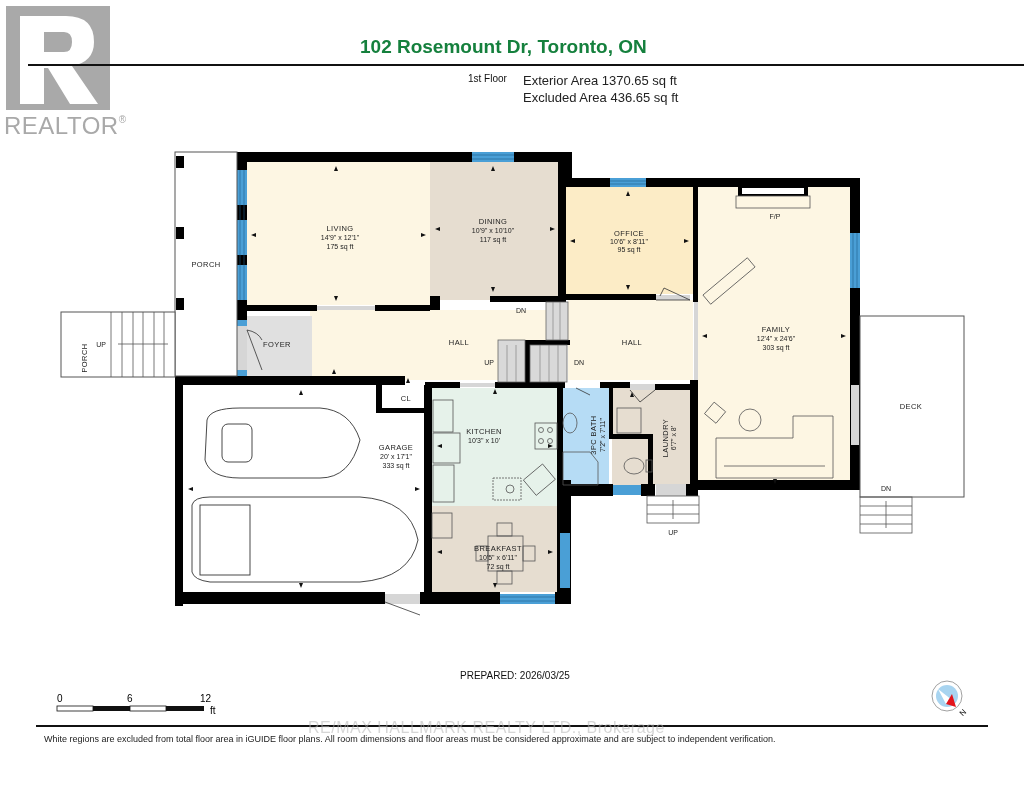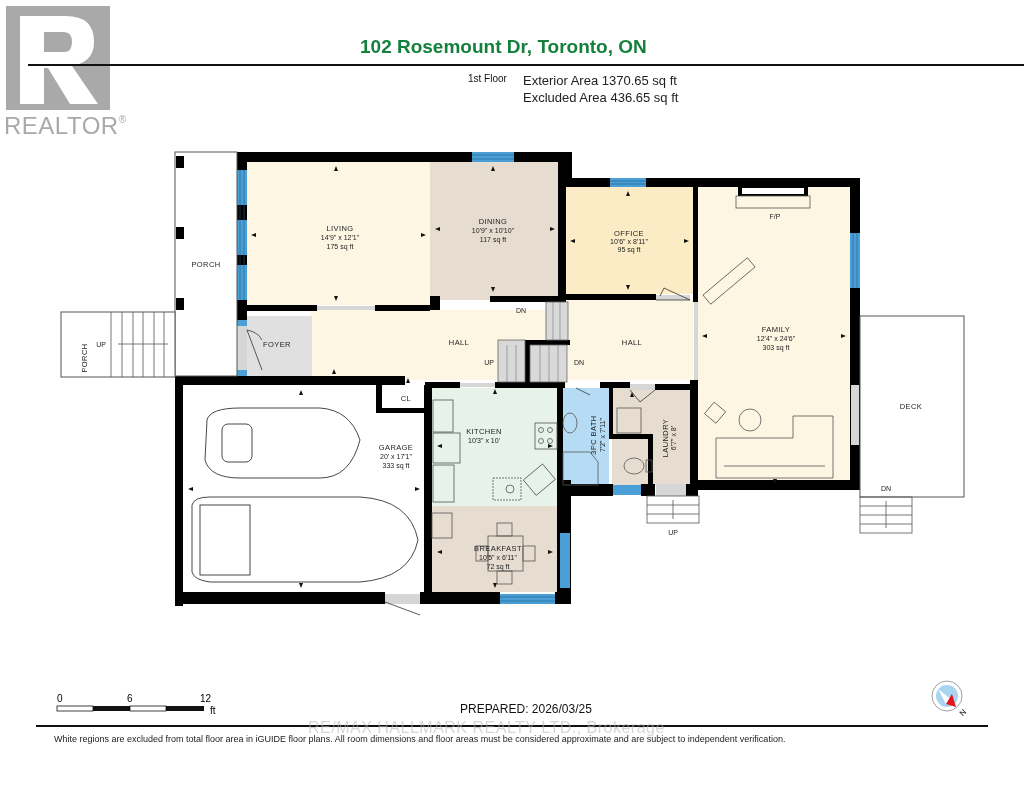--- a/index.html
+++ b/index.html
@@ -9,24 +9,24 @@
   .logo-text { left: 4px; top: 112px; font-size: 24px; color: #a9a9a9; letter-spacing: 0.5px; font-family: "Liberation Sans", sans-serif; }
   .logo-text sup { font-size: 10px; vertical-align: top; position: relative; top: 2px; }
   .title { left: 360px; top: 36px; font-size: 19px; font-weight: bold; color: #15803d; white-space: nowrap; }
   .hdr-rule { left: 28px; top: 64px; width: 996px; height: 2px; background: #111; }
   .floor-label { left: 468px; top: 73px; font-size: 10px; font-weight: normal; }
   .area-line { left: 523px; font-size: 13px; color: #222; }
   .plan { left: 0; top: 0; width: 1024px; height: 791px; }
   .room-label { font-family: "Liberation Sans", sans-serif; font-size: 7px; fill: #222; text-anchor: middle; }
   .room-name { font-size: 7.5px; letter-spacing: 0.4px; }
   .scale-num { font-size: 10px; }
-  .prepared { left: 460px; top: 702px; font-size: 12px; }
+  .prepared { left: 460px; top: 670px; font-size: 10px; }
   .ftr-rule { left: 36px; top: 725px; width: 952px; height: 2px; background: #111; }
   .watermark { left: 308px; top: 719px; font-size: 16px; color: rgba(180,180,180,0.55); letter-spacing: 0.5px; white-space: nowrap; }
-  .disclaimer { left: 54px; top: 734px; font-size: 9px; color: #222; white-space: nowrap; }
+  .disclaimer { left: 44px; top: 734px; font-size: 9px; color: #222; white-space: nowrap; }
 </style>
 </head>
 <body>
 
 <svg class="abs logo" viewBox="0 0 104 104">
   <rect x="0" y="0" width="104" height="104" fill="#a9a9a9"></rect>
   <path d="M14 10 H60 Q88 10 88 36 Q88 56 66 60 L92 98 H64 L42 62 H38 V98 H14 Z M38 26 V46 H58 Q66 46 66 36 Q66 26 58 26 Z" fill="#ffffff"></path>
 </svg>
 <div class="abs logo-text"><span>REALTOR</span><sup>®</sup></div>
 

